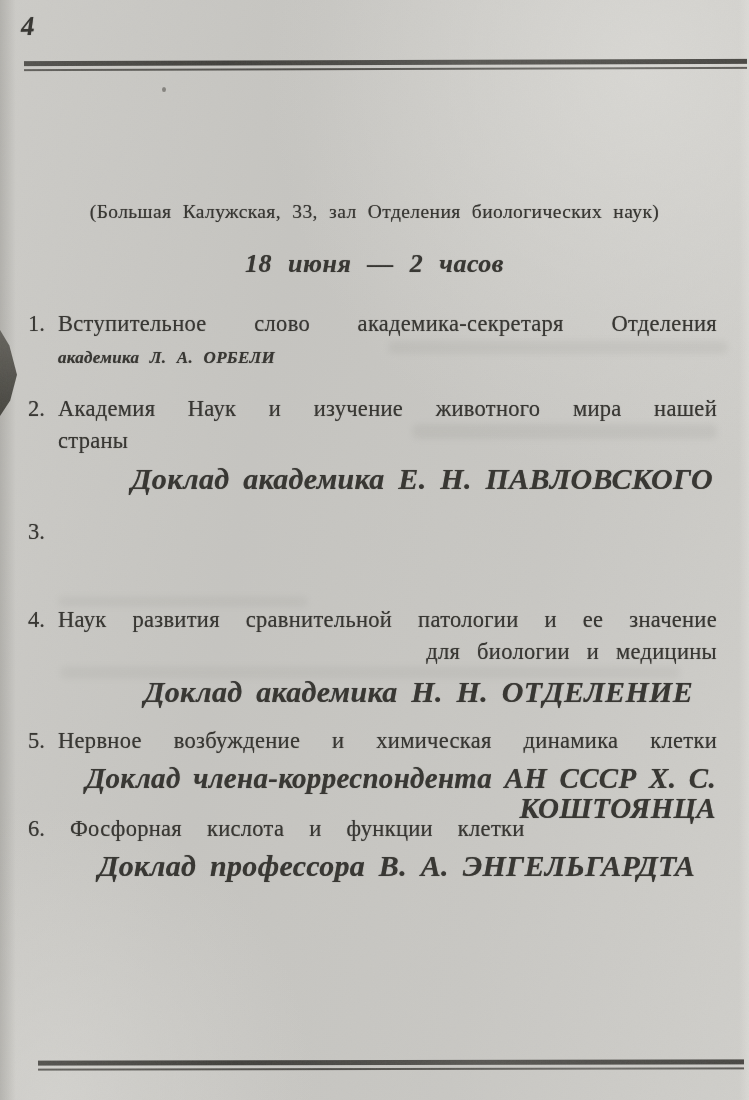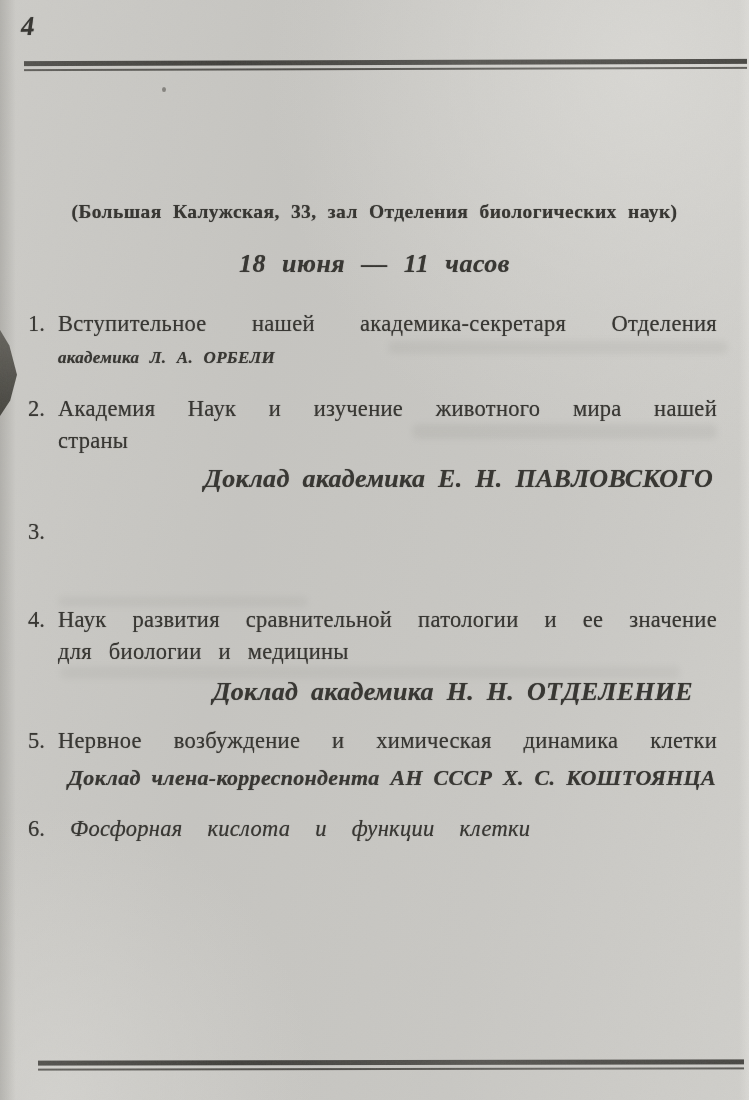--- a/index.html
+++ b/index.html
@@ -31,34 +31,34 @@
   .rule .thick{height:5px;background:linear-gradient(90deg,rgba(56,55,51,.82),rgba(56,55,51,.95) 28%,rgba(56,55,51,.78) 62%,rgba(56,55,51,.9));filter:blur(.35px);}
   .rule .thin{height:2px;margin-top:3px;background:linear-gradient(90deg,rgba(62,61,57,.75),rgba(62,61,57,.88) 40%,rgba(62,61,57,.65) 80%,rgba(62,61,57,.8));filter:blur(.3px);}
   .rule-top{left:24px;width:723px;top:60px;transform:rotate(-.18deg);}
   .rule-bottom{left:38px;width:706px;top:1060px;transform:rotate(-.1deg);}
 
   .ink{text-shadow:0 0 .9px rgba(52,51,47,.65);}
   .title{position:absolute;left:0;right:0;top:158px;text-align:center;
     font-size:25px;letter-spacing:3px;word-spacing:9px;
     text-shadow:.35px 0 0 currentColor,-.35px 0 0 currentColor,0 0 1px rgba(52,51,47,.5);}
   .subtitle{position:absolute;left:0;right:0;top:201px;text-align:center;
-    font-size:19.5px;letter-spacing:.4px;word-spacing:6px;font-weight:bold;}
+    font-size:19.5px;letter-spacing:.4px;word-spacing:6px;}
   .datetime{position:absolute;left:0;right:0;top:249px;text-align:center;
     font-size:26px;font-weight:700;font-style:italic;word-spacing:9px;letter-spacing:.5px;}
 
   .num{position:absolute;left:28px;width:30px;font-size:22.5px;line-height:30px;}
   .line{position:absolute;left:58px;right:32px;font-size:22.5px;line-height:30px;letter-spacing:.3px;}
   .just{text-align:justify;text-align-last:justify;}
-  .wide{word-spacing:11px;}
+  .wide{word-spacing:11px;text-align:right;}
   .xwide{word-spacing:19px;}
-  .ind{left:70px;font-style:italic;}
-  .speaker{position:absolute;font-size:26px;line-height:30px;font-style:italic;font-weight:700;
+  .ind{left:70px;}
+  .speaker{position:absolute;font-size:30px;line-height:30px;font-style:italic;font-weight:700;
     word-spacing:6px;letter-spacing:.3px;text-align:right;}
   .speaker.left{text-align:left;left:58px;font-size:17px;}
-  .sp5{font-size:22px;word-spacing:5px;}
+  .sp5{font-size:29px;word-spacing:5px;}
 </style>
 </head>
 <body>
 
 <div class="page">
 
   <div class="edge-left"></div>
   <div class="edge-right"></div>
   <div class="wedge"></div>
   <div class="ghost" style="top:341px;left:388px;width:340px;height:13px;opacity:.10"></div>
@@ -68,44 +68,45 @@
   <div class="dot" style="top:87px;left:162px;width:4px;height:5px;opacity:.55"></div>
 
   <div class="pagenum ink">4</div>
 
   <div class="rule rule-top">
     <div class="thick"></div>
     <div class="thin"></div>
   </div>
 
   <div class="subtitle ink">(Большая Калужская, 33, зал Отделения биологических наук)</div>
-  <div class="datetime ink">18 июня — 11 часов</div>
+  <div class="datetime ink">18 июня — 2 часов</div>
 
   <div class="num ink" style="top:309px">1.</div>
-  <div class="line just ink" style="top:309px">Вступительное нашей академика-секретаря Отделения</div>
+  <div class="line just ink" style="top:309px">Вступительное слово академика-секретаря Отделения</div>
   <div class="speaker left ink" style="top:343px">академика Л. А. ОРБЕЛИ</div>
 
   <div class="num ink" style="top:394px">2.</div>
   <div class="line just ink" style="top:394px">Академия Наук и изучение животного мира нашей</div>
   <div class="line ink" style="top:426px">страны</div>
   <div class="speaker ink" style="top:464px;left:58px;right:36px">Доклад академика Е. Н. ПАВЛОВСКОГО</div>
 
   <div class="num ink" style="top:517px">3.</div>
 
   <div class="num ink" style="top:605px">4.</div>
   <div class="line just ink" style="top:605px">Наук развития сравнительной патологии и ее значение</div>
   <div class="line wide ink" style="top:637px">для биологии и медицины</div>
   <div class="speaker ink" style="top:677px;left:58px;right:56px">Доклад академика Н. Н. ОТДЕЛЕНИЕ</div>
 
   <div class="num ink" style="top:726px">5.</div>
   <div class="line just ink" style="top:726px">Нервное возбуждение и химическая динамика клетки</div>
   <div class="speaker sp5 ink" style="top:763px;left:40px;right:33px">Доклад члена-корреспондента АН СССР Х. С. КОШТОЯНЦА</div>
 
   <div class="num ink" style="top:814px">6.</div>
   <div class="line xwide ind ink" style="top:814px">Фосфорная кислота и функции клетки</div>
+  <div class="speaker ink" style="top:851px;left:58px;right:54px">Доклад профессора В. А. ЭНГЕЛЬГАРДТА</div>
 
   <div class="rule rule-bottom">
     <div class="thick"></div>
     <div class="thin"></div>
   </div>
 
   <svg class="grain" xmlns="http://www.w3.org/2000/svg">
     <filter id="g">
       <feTurbulence type="fractalNoise" baseFrequency="0.8" numOctaves="2" stitchTiles="stitch"></feTurbulence>
       <feColorMatrix type="matrix" values="0 0 0 0 0.45  0 0 0 0 0.44  0 0 0 0 0.42  0 0 0 0.16 0"></feColorMatrix>

